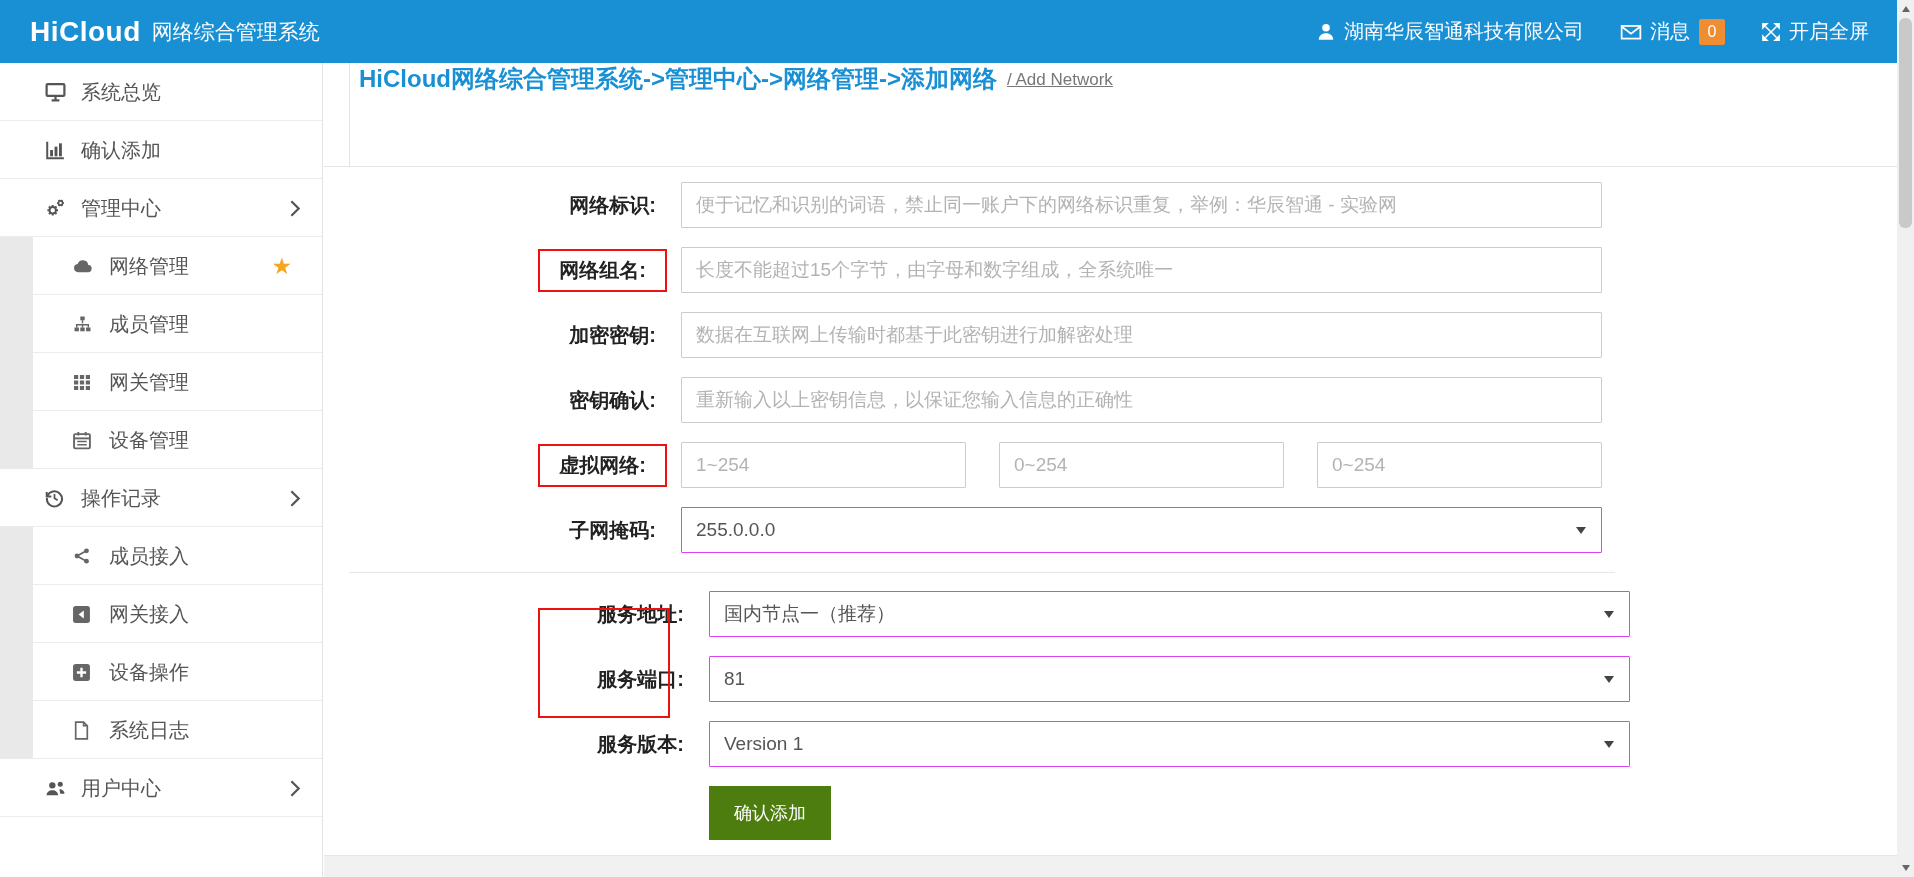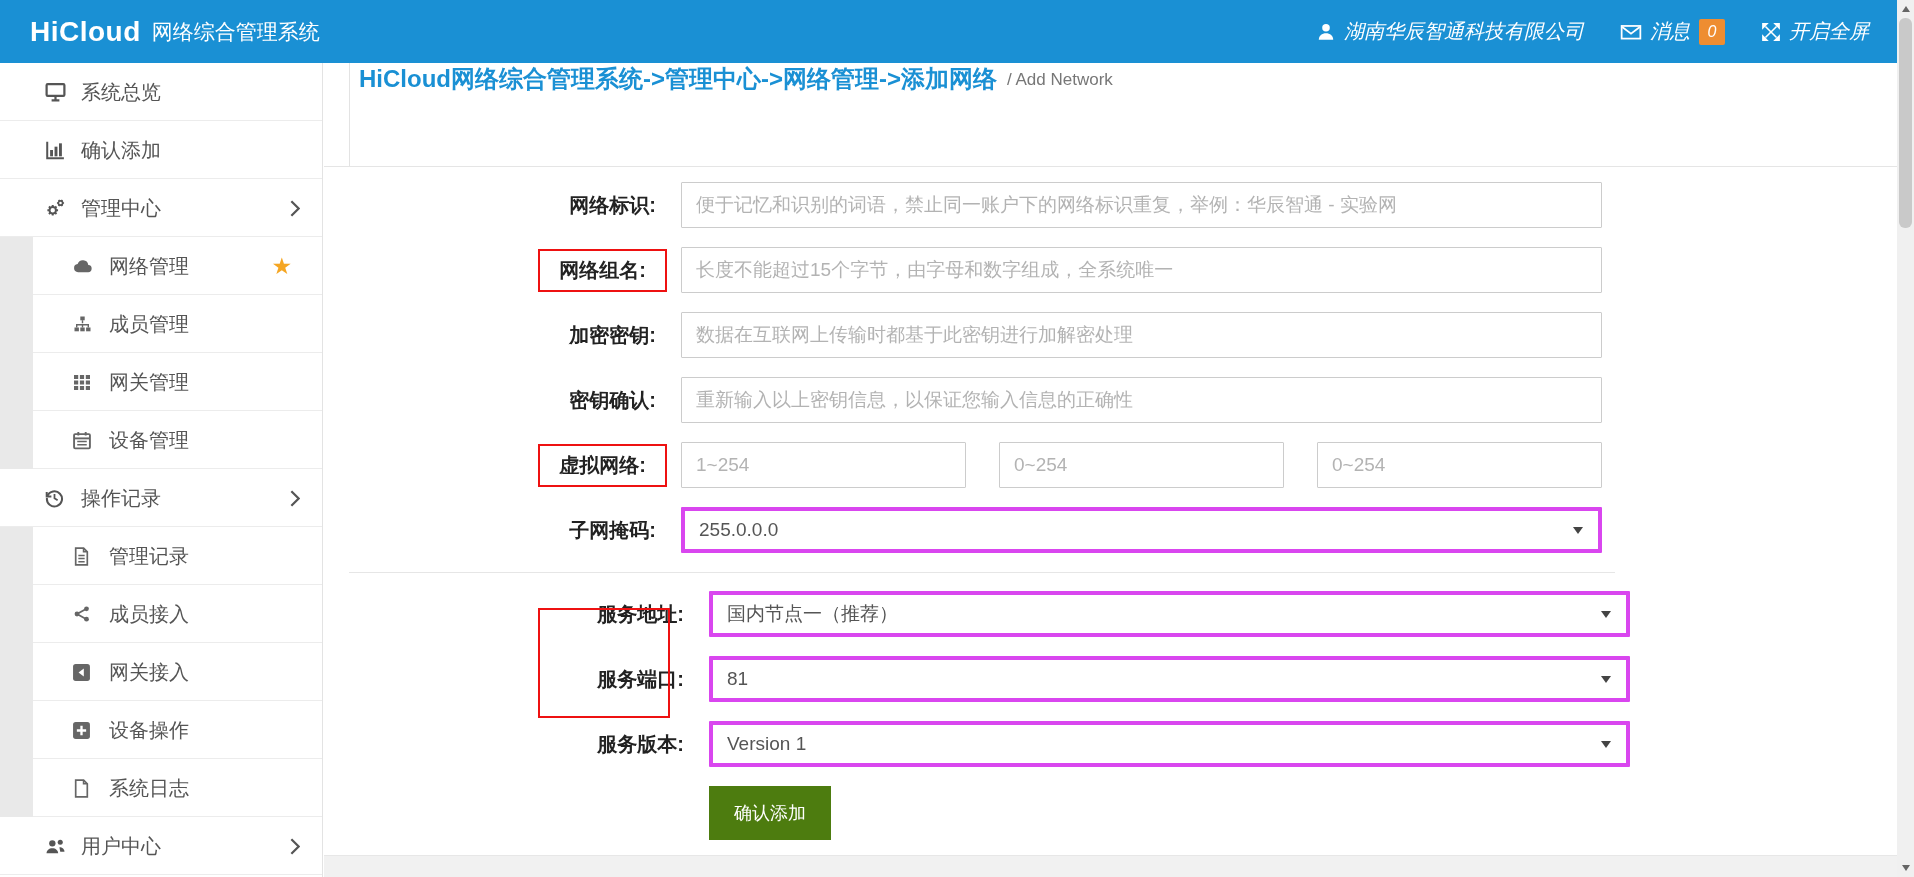--- a/index.html
+++ b/index.html
@@ -8,21 +8,21 @@
     position:relative; overflow:hidden; background:#ffffff;
     font-family:"Liberation Sans","DejaVu Sans",sans-serif; color:#555;
   }
   
   .header {
     position:absolute; left:0; top:0; width:1897px; height:63px;
     background:#1a90d4; display:flex; align-items:center; color:#fff;
   }
   .brand { margin-left:30px; font-size:28px; font-weight:bold; letter-spacing:0.5px; }
   .brand-suffix { margin-left:11px; font-size:21px; font-weight:500; }
-  .header-right { margin-left:auto; margin-right:28px; display:flex; align-items:center; font-size:20px;font-style:italic; }
+  .header-right { margin-left:auto; margin-right:28px; display:flex; align-items:center; font-size:20px; }
   .hgroup { display:flex; align-items:center; cursor:pointer; }
   .hgroup + .hgroup { margin-left:36px; }
   .hicon { display:inline-flex; margin-right:8px; }
   .badge {
     display:inline-block; min-width:26px; height:26px; line-height:26px; margin-left:9px;
     background:#ee8d31; color:#fff; text-align:center; font-size:16px; border-radius:2px;
   }
   
   .sidebar {
     position:absolute; left:0; top:63px; width:323px; height:814px;
@@ -42,41 +42,41 @@
   .chev { position:absolute; right:22px; display:inline-flex; color:#555; }
   .star { position:absolute; right:30px; font-size:23px; color:#f5a623; cursor:pointer; }
   
   .main { position:absolute; left:324px; top:63px; width:1573px; height:814px; background:#fff; }
   .breadcrumb-bar {
     position:relative; height:104px; border-bottom:1px solid #e5e5e5;
     display:flex; padding-left:35px;
   }
   .breadcrumb-bar::before { content:""; position:absolute; left:25px; top:0; bottom:0; width:1px; background:#e3e3e3; }
   .crumb-path { color:#1a90d4; font-size:24px; font-weight:bold; }
-  .crumb-suffix { color:#777; font-size:17px; margin-left:10px; margin-top:7px; }
+  .crumb-suffix { color:#777; font-size:17px; margin-left:10px; margin-top:7px;text-decoration:underline; }
   
   .form-area { padding-top:15px; }
   .form-row { display:flex; align-items:center; height:46px; margin-bottom:19px;border-radius:10px; }
   .f-label {
     width:357px; padding-right:25px; text-align:right; white-space:nowrap;
     font-size:20px; font-weight:bold; color:#222;
   }
   .red-wrap { display:inline-block; border:2px solid #ee1111; padding:6px 19px; margin-right:-11px; }
   .f-field { width:921px; position:relative; }
   input.txt {
     width:100%; height:46px; border:1px solid #ccc; border-radius:1px;
     padding:0 14px; font-size:19px; color:#555; outline:none;
     font-family:"Liberation Sans","DejaVu Sans",sans-serif;
   }
   input.txt::placeholder { color:#b3b3b3; opacity:1; }
   .triple { display:flex; }
   .triple input.txt { width:285px; }
   .triple input.txt + input.txt { margin-left:33px; }
   .selectbox {
-    position:relative; height:46px; border:4px solid #d946ef; border-radius:1px; background:#fff;
+    position:relative; height:46px; border:1px solid #d946ef; border-radius:1px; background:#fff;
     display:flex; align-items:center; padding:0 40px 0 14px; font-size:19px; color:#555; cursor:pointer;
   }
   .caret {
     position:absolute; right:15px; top:50%; margin-top:-3px;
     width:0; height:0; border:5px solid transparent; border-top:7px solid #444;
   }
   .divider { height:1px; background:#e6e6e6; margin-left:25px; width:1266px; margin-top:5px; margin-bottom:18px; }
   .section2 { position:relative;padding-left:28px; }
   .group-red-box {
     position:absolute; left:214px; top:17px; width:132px; height:110px;
@@ -248,30 +248,20 @@
         </svg>
     </span>
     <span>操作记录</span>
     <span class="chev">
       <svg width="10" height="17" viewBox="0 0 8 14">
           <path d="M1 1l6 6-6 6" fill="none" stroke="#555" stroke-width="1.8"></path>
         </svg>
     </span>
   </div>
 
-  <div class="side-item sub">
-    <span class="s-icon">
-      <svg width="19" height="19" viewBox="0 0 18 18">
-          <path d="M3.5 1h7.5l3.5 3.5V17h-11z" fill="none" stroke="currentColor" stroke-width="1.6"></path>
-          <path d="M11 1v3.5h3.5" fill="none" stroke="currentColor" stroke-width="1.6"></path>
-          <path d="M6 8h6M6 11h6M6 14h6" stroke="currentColor" stroke-width="1.4"></path>
-        </svg>
-    </span>
-    <span>管理记录</span>
-  </div>
 
   <div class="side-item sub">
     <span class="s-icon">
       <svg width="20" height="18" viewBox="0 0 18 18">
           <path d="M4 9l9-5M4 9l9 5" stroke="currentColor" stroke-width="1.8"></path>
           <circle cx="4" cy="9" r="2.4" fill="currentColor"></circle>
           <circle cx="13.5" cy="3.8" r="2.4" fill="currentColor"></circle>
           <circle cx="13.5" cy="14.2" r="2.4" fill="currentColor"></circle>
         </svg>
     </span>

